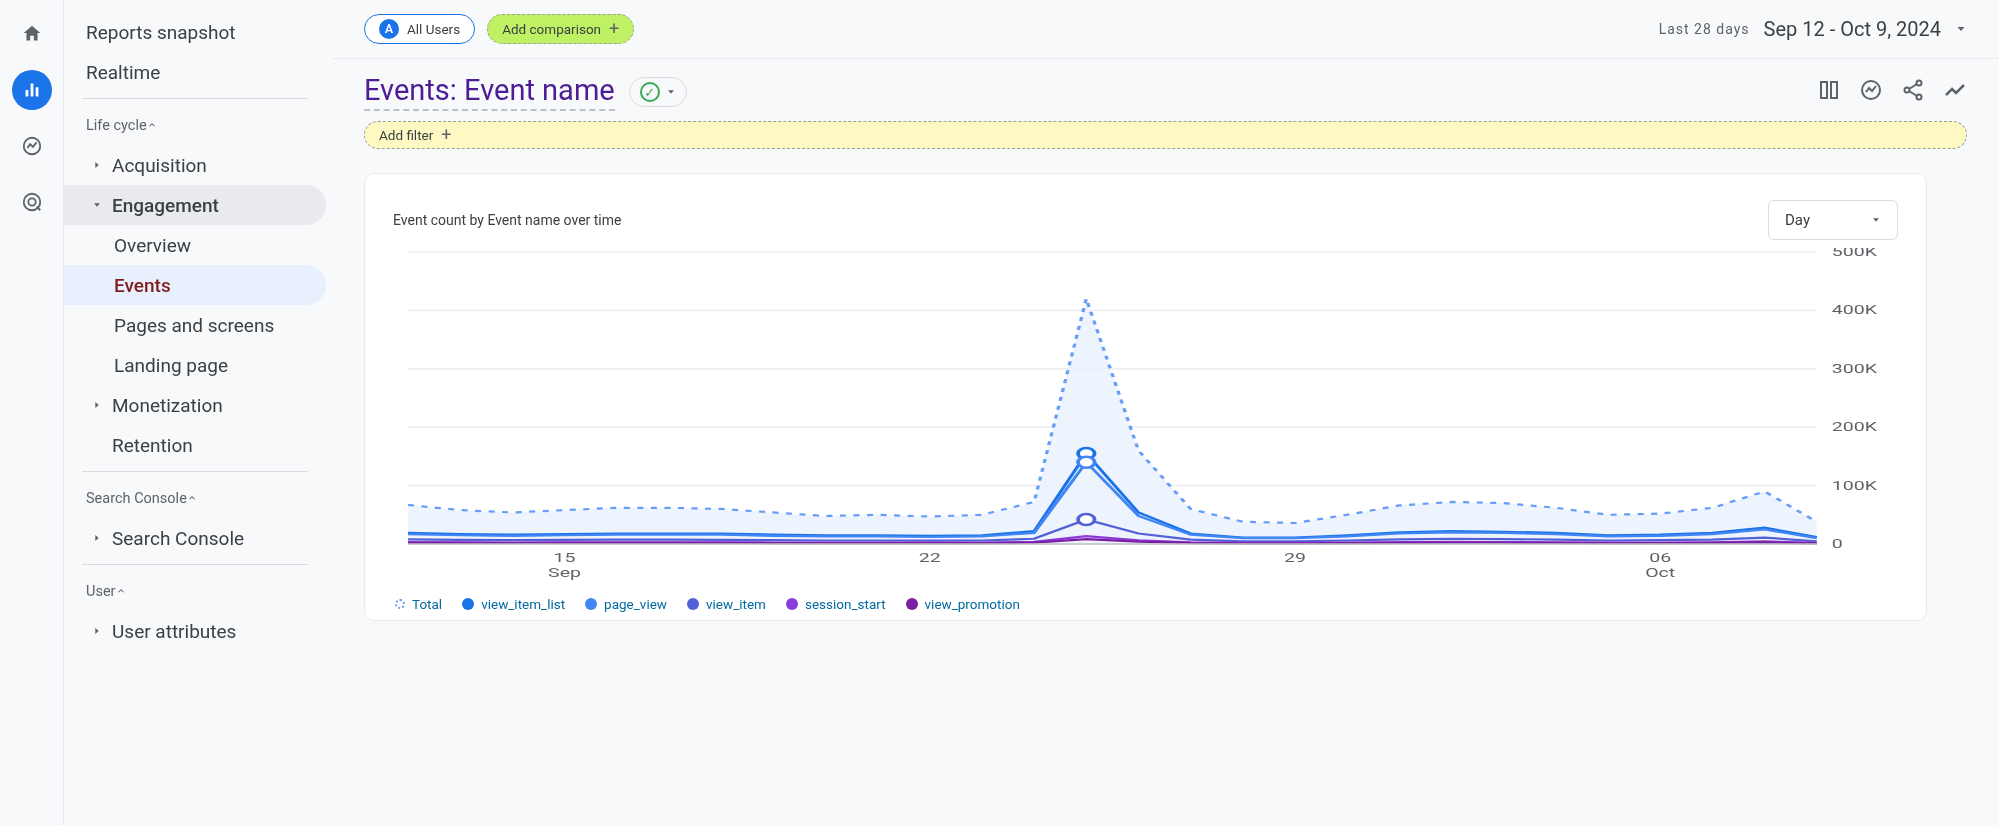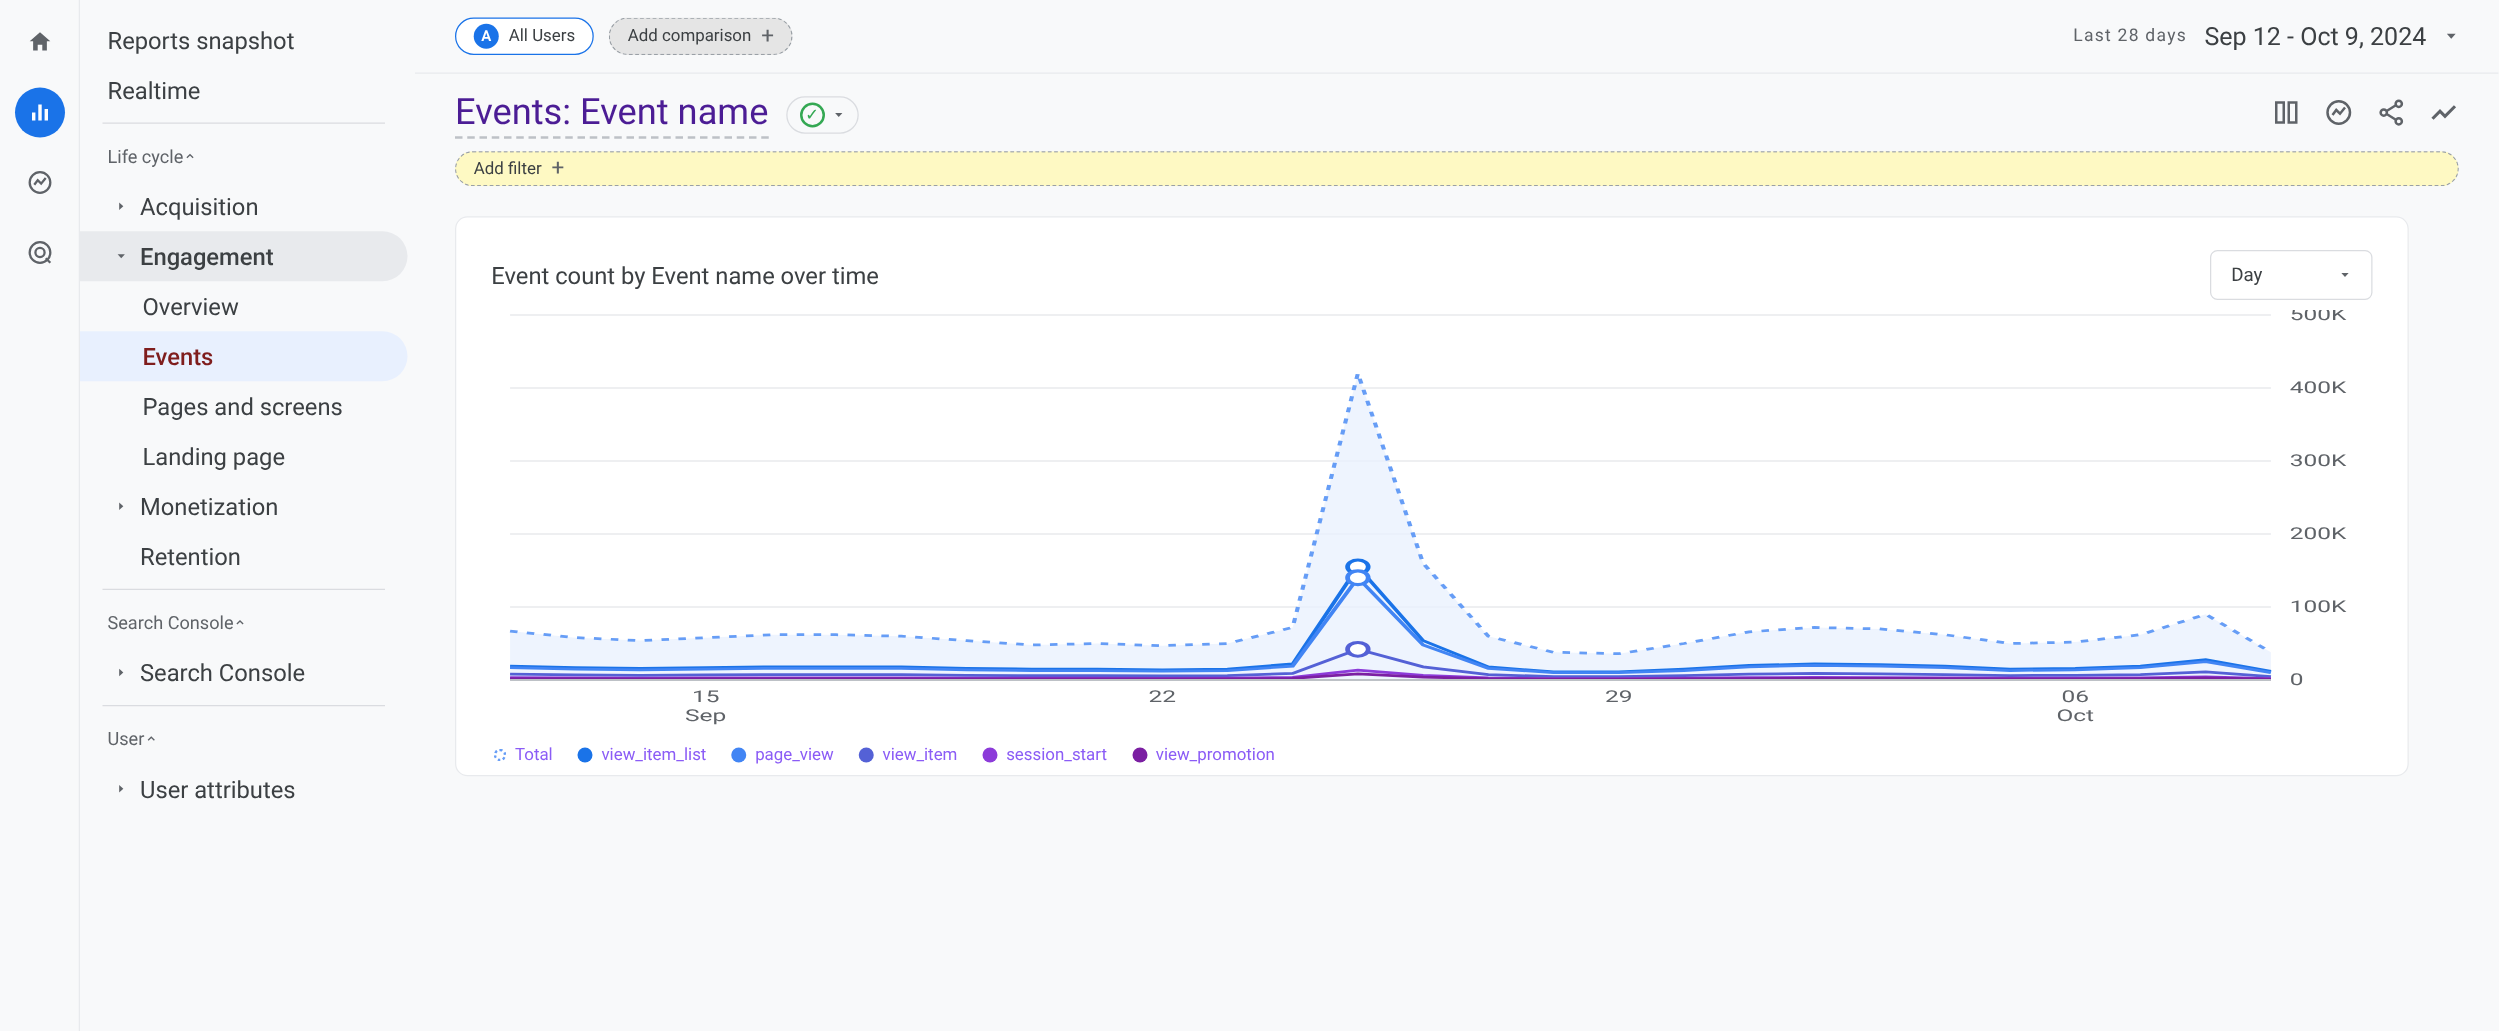--- a/index.html
+++ b/index.html
@@ -25,21 +25,21 @@
 
 
 .main { flex: 1; display: flex; flex-direction: column; background: #f8f9fa; overflow: hidden; }
 
 
 .topbar { display: flex; align-items: center; justify-content: space-between; padding: 14px 32px 14px 32px; border-bottom: 1px solid #e8eaed; }
 .topbar-left { display: flex; align-items: center; gap: 12px; }
 .pill { display: flex; align-items: center; gap: 8px; height: 30px; padding: 0 14px; border-radius: 16px; font-size: 13.5px; cursor: pointer; }
 .pill.all-users { border: 1.5px solid #1a73e8; background: #fff; }
 .pill.all-users .badge { width: 20px; height: 20px; border-radius: 50%; background: #1a73e8; color: #fff; display: flex; align-items: center; justify-content: center; font-size: 12px; font-weight: 600; }
-.pill.add-comp { border: 1.5px dashed #9aa0a6; background: #e5e5e5; color: #3c4043; }
+.pill.add-comp { border: 1.5px dashed #9aa0a6; background: #bef264; color: #3c4043; }
 .topbar-right { display: flex; align-items: center; gap: 14px; }
 .date-label { font-size: 14px; letter-spacing: 1px; color: #5f6368; }
 .date-range { font-size: 20px; color: #3c4043; }
 .dd-caret { color: #5f6368; cursor: pointer; }
 
 
 .titlebar { display: flex; align-items: center; justify-content: space-between; padding: 14px 32px 8px 32px; }
 .title-left { display: flex; align-items: center; gap: 14px; }
 .title-text { font-size: 29px; font-weight: 400; color: #4c1d95; border-bottom: 2px dashed #bdc1c6; padding-bottom: 2px; }
 .check-pill { display: flex; align-items: center; gap: 6px; height: 30px; padding: 0 10px; border: 1px solid #dadce0; border-radius: 16px; cursor: pointer; }
@@ -48,33 +48,33 @@
 .title-actions .act { cursor: pointer; }
 .title-actions svg { width: 24px; height: 24px; }
 
 
 .filterbar { padding: 2px 32px 16px 32px; }
 .pill.add-filter { border: 1.5px dashed #9aa0a6; background: #fef9c3; font-size: 13.5px; color: #3c4043; gap: 8px; height: 28px; }
 
 
 .card { margin: 8px 72px 0 32px; background: #fff; border: 1px solid #e8eaed; border-radius: 10px; padding: 26px 28px 8px 28px; }
 .card-head { display: flex; align-items: center; justify-content: space-between; margin-bottom: 4px; }
-.card-title { font-size: 19px; color: #3c4043; }
+.card-title { font-size: 14px; color: #3c4043; }
 .select-pill { display: flex; align-items: center; gap: 10px; height: 40px; padding: 0 16px; border: 1px solid #dadce0; border-radius: 6px; font-size: 15px; cursor: pointer; width: 130px; justify-content: space-between; }
 
 .chart-wrap { position: relative; height: 340px; margin-top: 8px; }
 .chart-svg { width: 100%; height: 100%; }
 .grid-line { stroke: #e8eaed; stroke-width: 1.2; }
 .axis-label { font-size: 13px; fill: #5f6368; }
 .series-line { fill: none; stroke-width: 2.2; }
 .total-line { fill: none; stroke: #669df6; stroke-width: 2.2; stroke-dasharray: 4 5; }
 .total-fill { fill: #e8f0fe; fill-opacity: 0.75; }
 .marker { fill: #fff; stroke-width: 2.5; }
 
-.legend { display: flex; align-items: center; gap: 20px; padding: 8px 0 0 2px; font-size: 13.5px; color: #8b5cf6; flex-wrap: wrap; }
+.legend { display: flex; align-items: center; gap: 20px; padding: 8px 0 0 2px; font-size: 13.5px; color: #0369a1; flex-wrap: wrap; }
 .legend-item { display: flex; align-items: center; gap: 7px; cursor: pointer; }
 .legend-swatch { width: 12px; height: 12px; border-radius: 50%; }
 .legend-swatch.dashed { border: 2px dotted #669df6; background: transparent; width: 10px; height: 10px; }
 
 .plus { font-size: 18px; font-weight: 400; color: #5f6368; line-height: 1; }
 </style>
 </head>
 <body>
 
 <div class="icon-rail">

